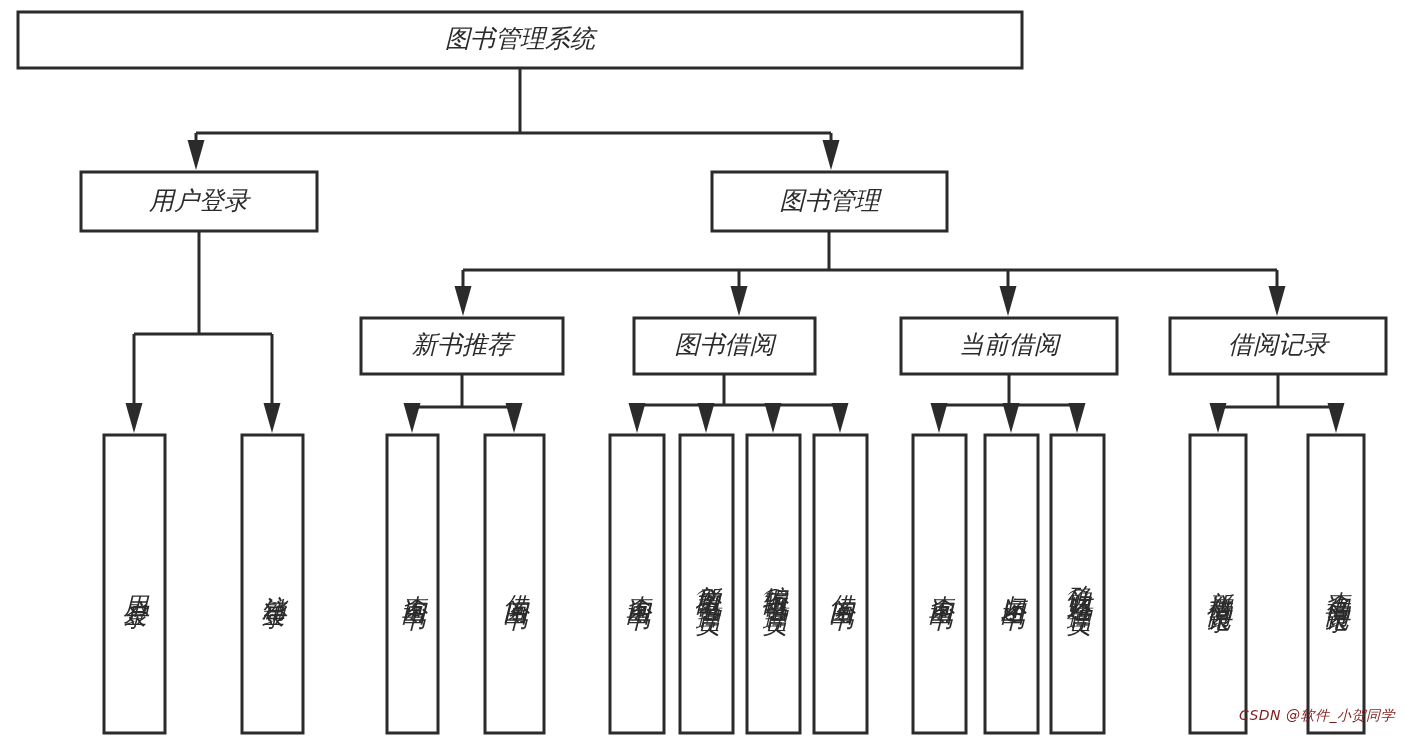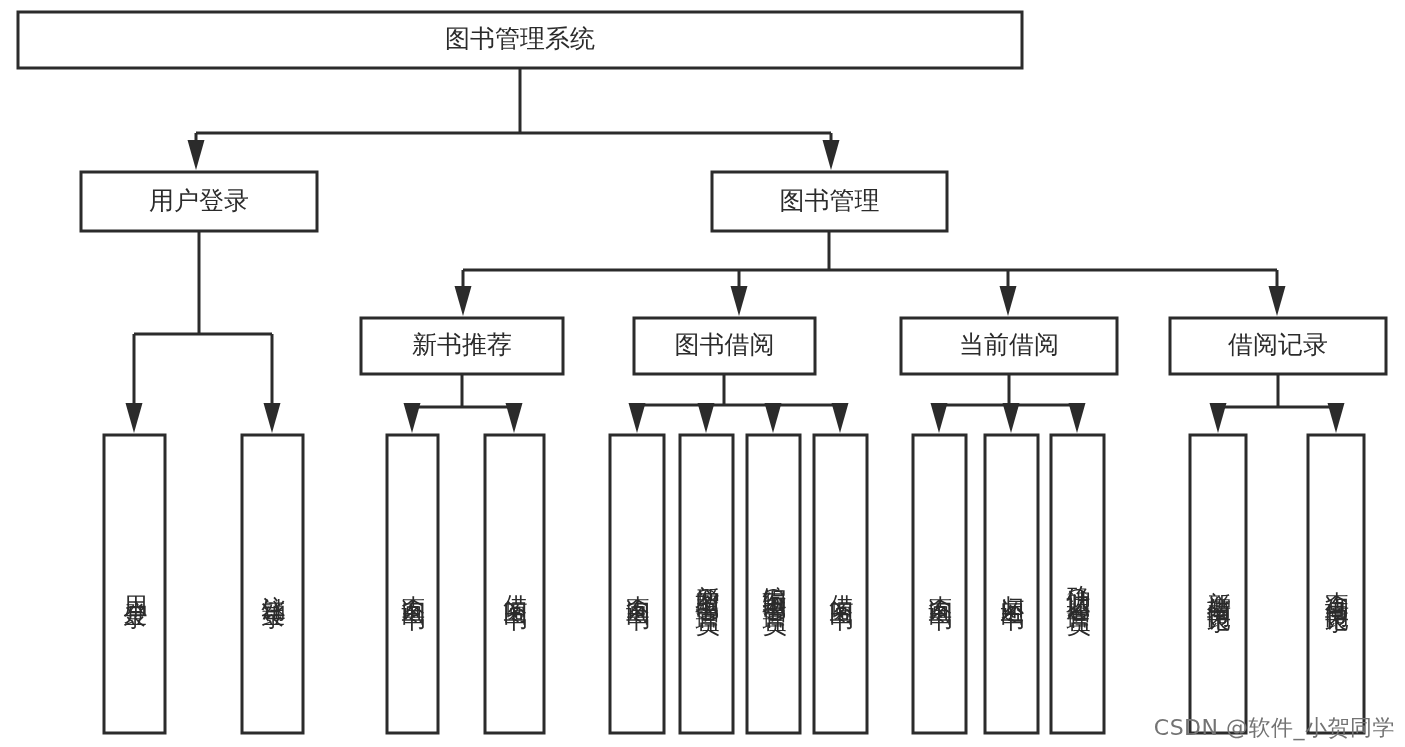--- a/index.html
+++ b/index.html
@@ -12,20 +12,21 @@
     width: 1405px;
     height: 747px;
     font-family: "DejaVu Sans", "Liberation Sans", sans-serif;
     overflow: hidden;
   }
   #diagram-root {
     position: relative;
     width: 1403px;
     height: 747px;
     background: #ffffff;
+    font-style: italic;
   }
   svg#tree-svg {
     position: absolute;
     top: 0;
     left: 0;
     width: 1405px;
     height: 747px;
     display: block;
   }
   .node-box {
@@ -55,24 +56,24 @@
     fill: none;
     stroke-linecap: butt;
   }
   .arrow-head {
     fill: #2b2b2b;
     stroke: none;
   }
   .watermark-text {
     position: absolute;
     right: 8px;
-    bottom: 4px;
+    bottom: 22px;
     font-family: "DejaVu Sans", "Liberation Sans", sans-serif;
-    font-size: 22px;
-    color: #737373;
+    font-size: 14px;
+    color: #7f1d1d;
     white-space: nowrap;
     letter-spacing: 0.5px;
     pointer-events: none;
   }
 </style>
 </head>
 <body>
 
 <div id="diagram-root">
 

